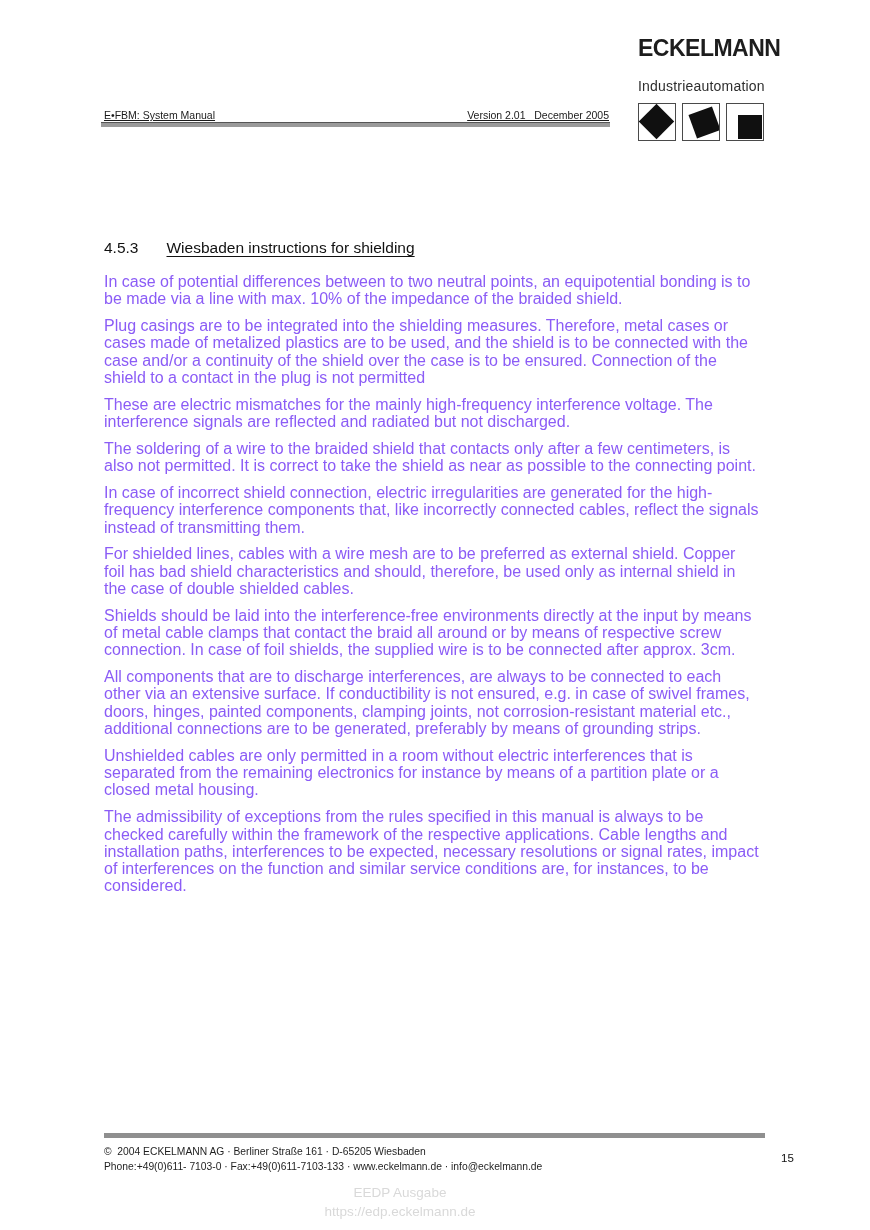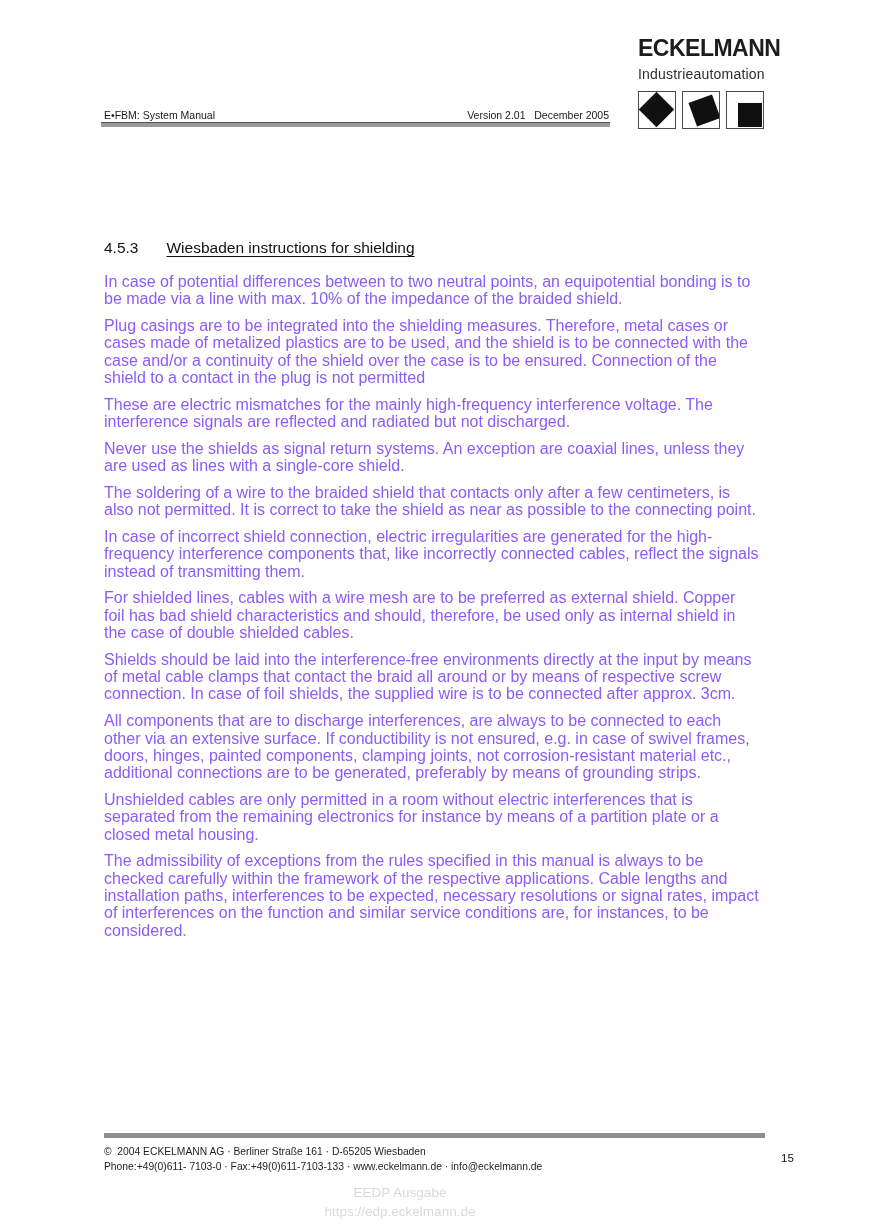--- a/index.html
+++ b/index.html
@@ -30,21 +30,21 @@
     font-weight: bold;
     letter-spacing: -0.5px;
     color: #1d1d1d;
     line-height: 1.05;
     white-space: nowrap;
   }
   .logo-sub {
     font-size: 14px;
     color: #2e2e2e;
     letter-spacing: 0.2px;
-    margin-top: 6px;
+    margin-top: 18px;
     white-space: nowrap;
   }
   .logo-squares {
     display: flex;
     gap: 6px;
     margin-top: 9px;
   }
   .logo-box {
     width: 38px;
     height: 38px;
@@ -76,20 +76,21 @@
   
   .header-row {
     position: absolute;
     left: 104px;
     top: 109px;
     width: 505px;
     display: flex;
     justify-content: space-between;
     font-size: 10.5px;
     color: #1a1a1a;
+    text-decoration: underline;
   }
   .header-row span { white-space: pre; }
   .header-rule {
     position: absolute;
     left: 101px;
     top: 122px;
     width: 509px;
     height: 4px;
     background: #9a9a9a;
     border-top: 1px solid #555;
@@ -183,21 +184,20 @@
   </div>
   <div class="header-rule"></div>
 
   <div class="content">
     <h2 class="section-heading">
       <span class="sec-num">4.5.3</span><span class="sec-title">Wiesbaden instructions for shielding</span>
     </h2>
     <p>In case of potential differences between to two neutral points, an equipotential bonding is to be made via a line with max. 10% of the impedance of the braided shield.</p>
     <p>Plug casings are to be integrated into the shielding measures. Therefore, metal cases or cases made of metalized plastics are to be used, and the shield is to be connected with the case and/or a con­tinuity of the shield over the case is to be ensured. Connection of the shield to a contact in the plug is not permitted</p>
     <p>These are electric mismatches for the mainly high-frequency interference voltage. The interference signals are reflected and radiated but not discharged.</p>
-    <p>Never use the shields as signal return systems. An exception are coaxial lines, unless they are used as lines with a single-core shield.</p>
     <p>The soldering of a wire to the braided shield that contacts only after a few centimeters, is also not permitted. It is correct to take the shield as near as possible to the connecting point.</p>
     <p>In case of incorrect shield connection, electric irregularities are generated for the high-frequency interference components that, like incorrectly connected cables, reflect the signals instead of transmitting them.</p>
     <p>For shielded lines, cables with a wire mesh are to be preferred as external shield. Copper foil has bad shield characteristics and should, therefore, be used only as internal shield in the case of double shielded cables.</p>
     <p>Shields should be laid into the interference-free environments directly at the input by means of metal cable clamps that contact the braid all around or by means of respective screw connection. In case of foil shields, the supplied wire is to be connected after approx. 3cm.</p>
     <p>All components that are to discharge interferences, are always to be connected to each other via an extensive surface. If conductibility is not ensured, e.g. in case of swivel frames, doors, hinges, painted components, clamping joints, not corrosion-resistant material etc., additional connections are to be generated, preferably by means of grounding strips.</p>
     <p>Unshielded cables are only permitted in a room without electric interferences that is separated from the remaining electronics for instance by means of a partition plate or a closed metal housing.</p>
     <p>The admissibility of exceptions from the rules specified in this manual is always to be checked carefully within the framework of the respective applications. Cable lengths and installation paths, interferences to be expected, necessary resolutions or signal rates, impact of interferences on the function and similar service conditions are, for instances, to be considered.</p>
   </div>
 
   <div class="footer-rule"></div>

